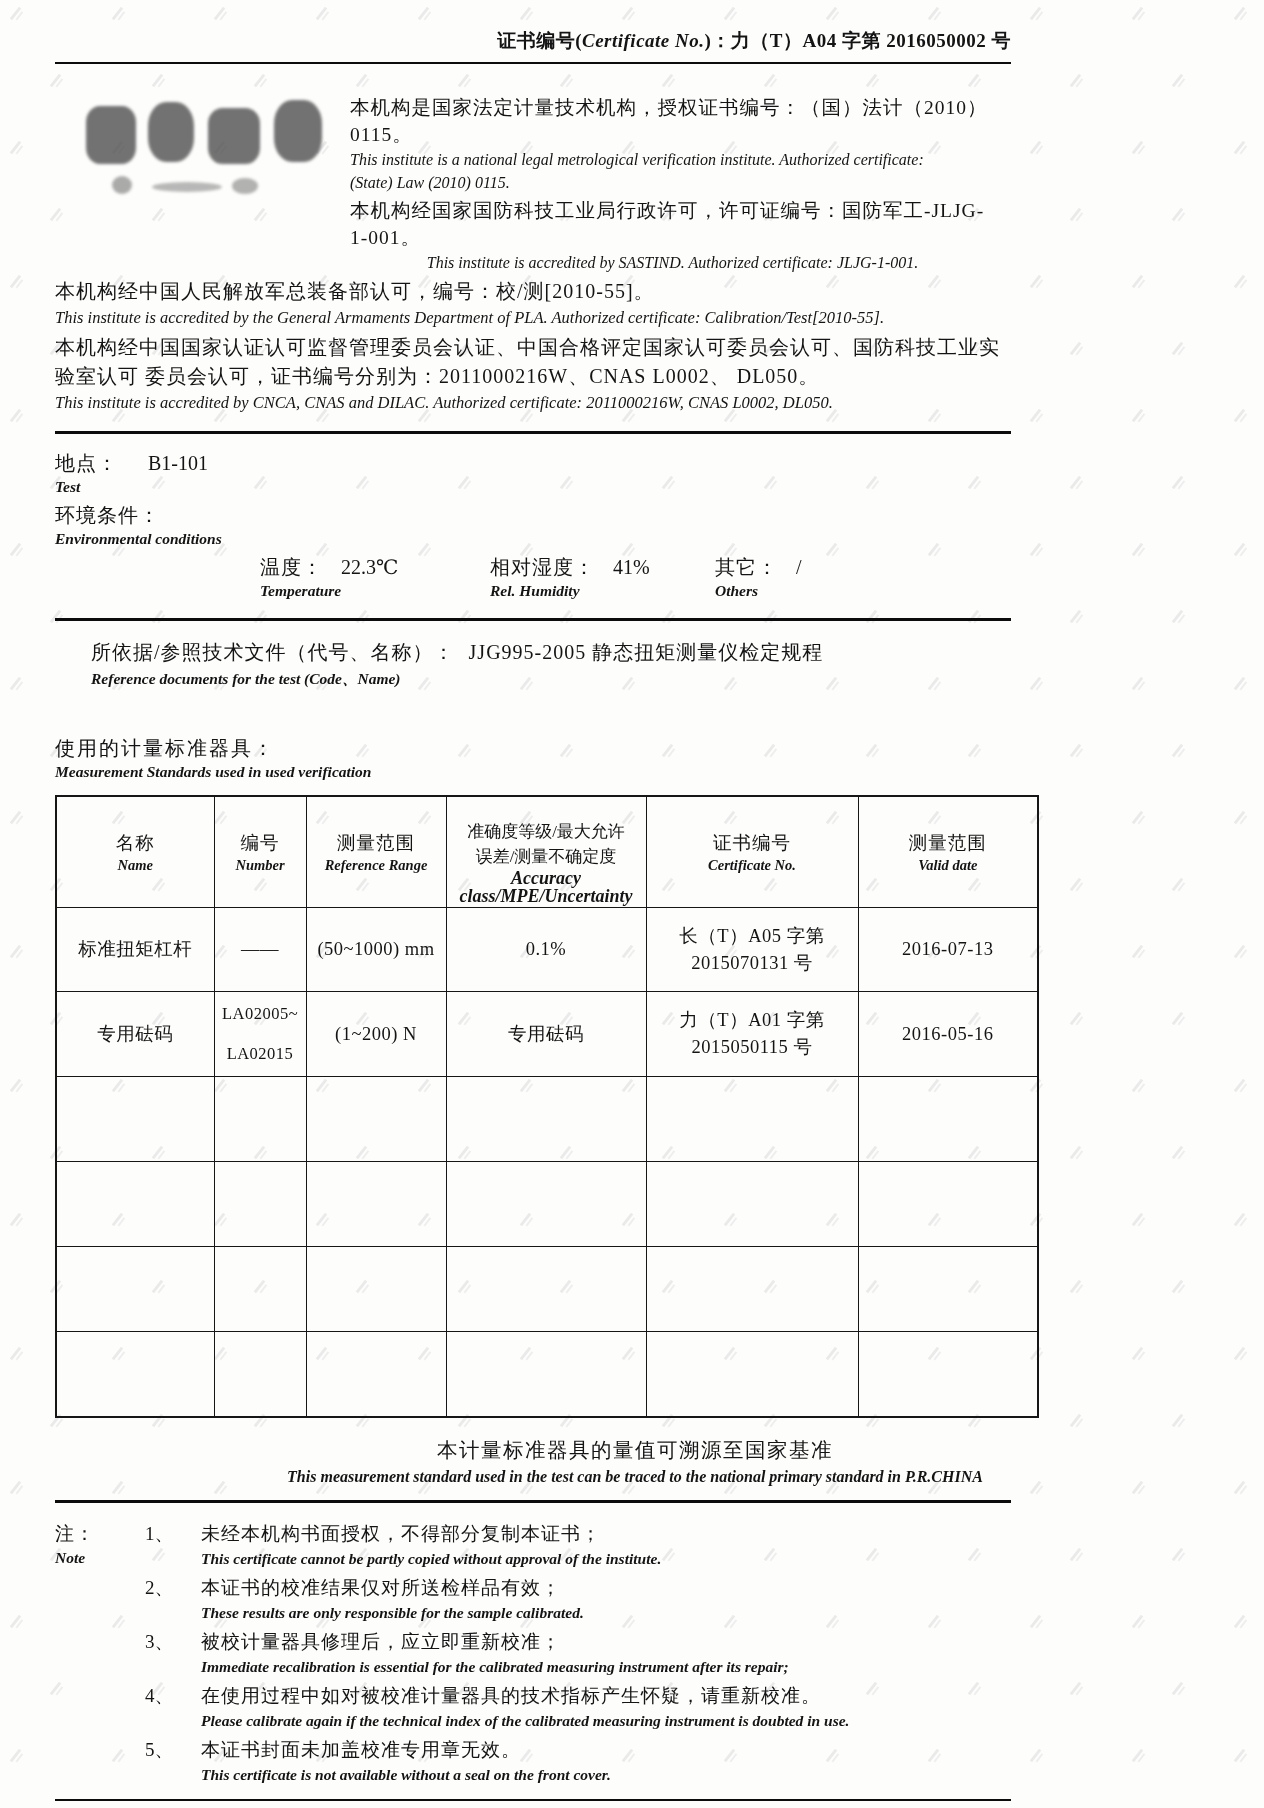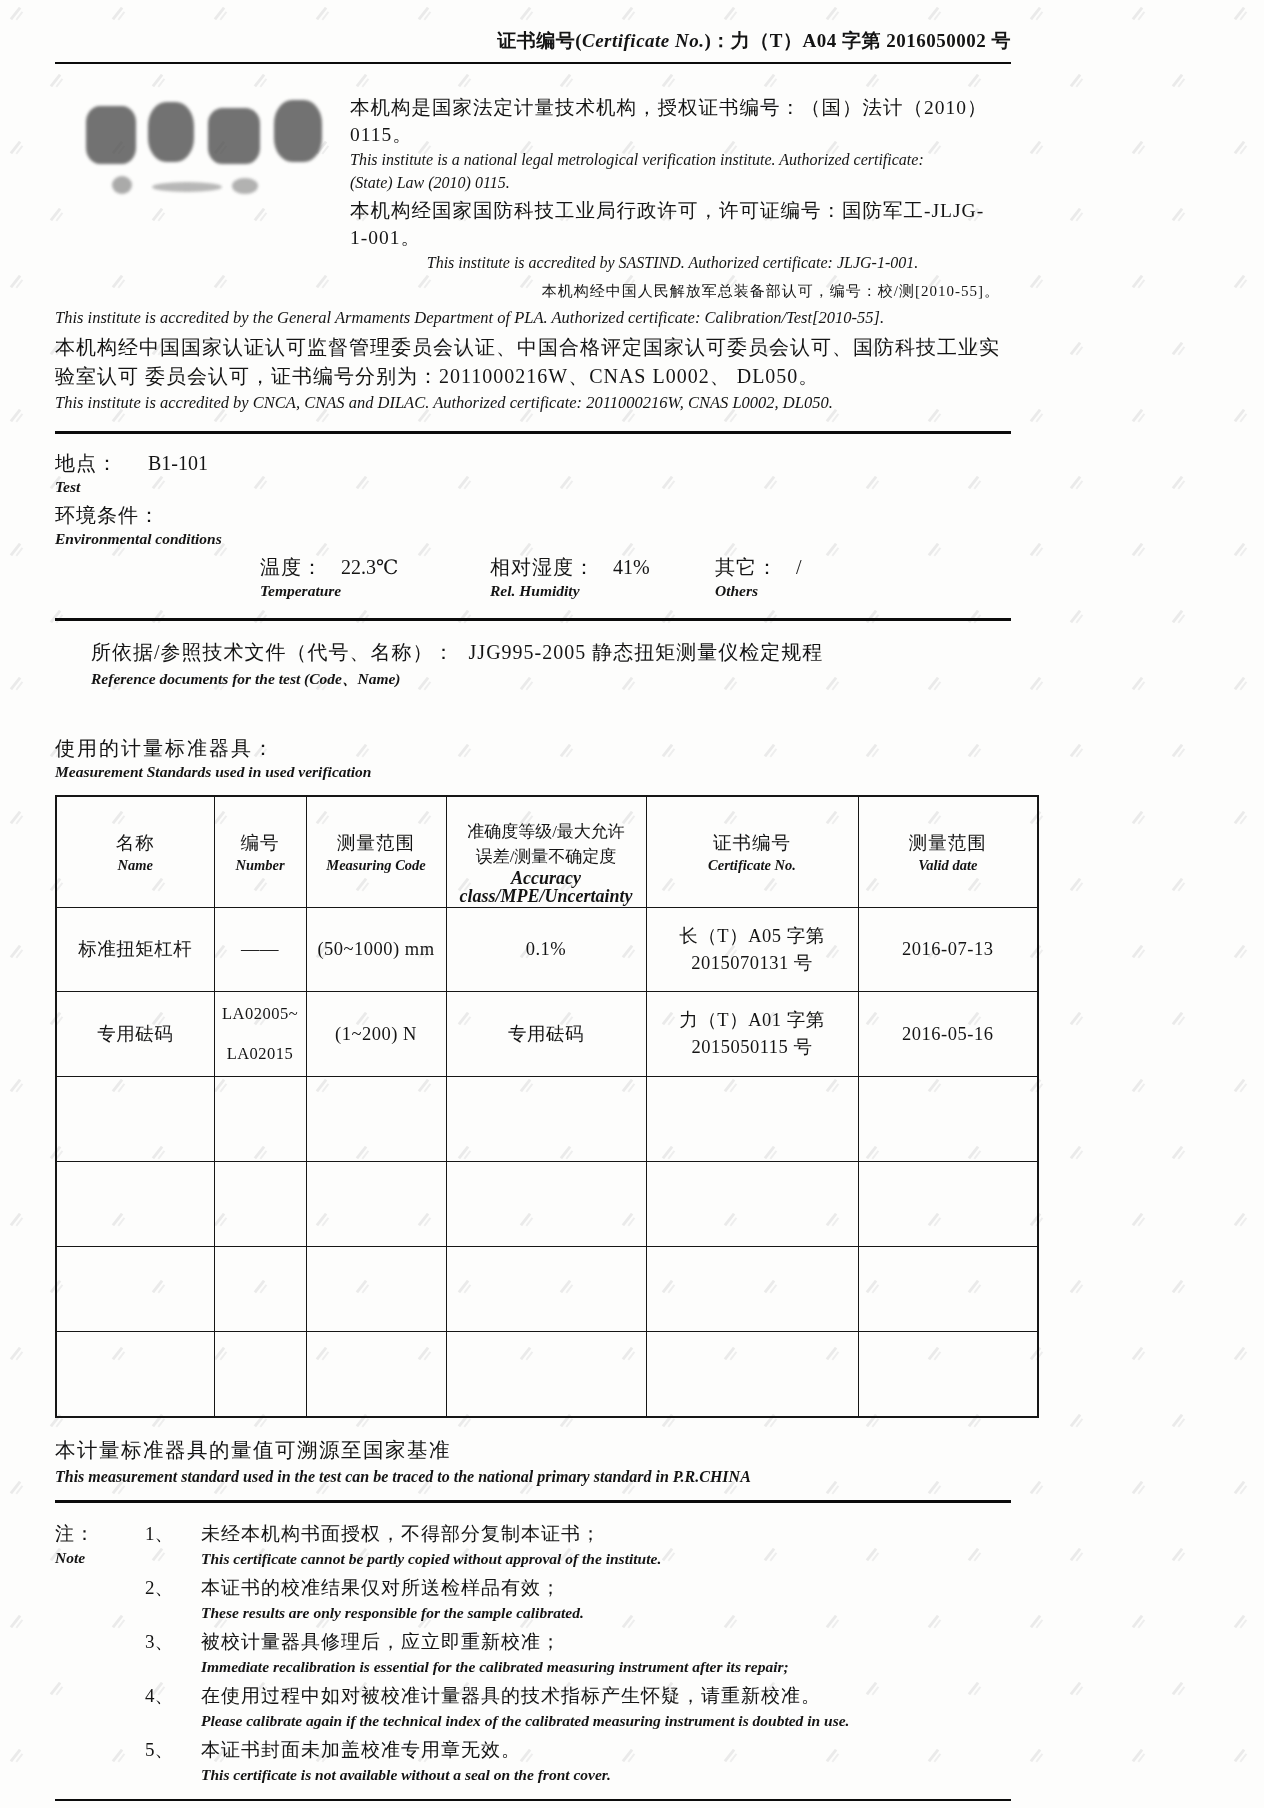--- a/index.html
+++ b/index.html
@@ -72,21 +72,21 @@
   table.std-table td{text-align:center;vertical-align:middle;padding:2px 4px;}
   .hrow td{height:72px;}
   .hrow .zh{font-size:18.5px;letter-spacing:1px;line-height:26px;}
   .hrow .en{font-size:14.5px;font-weight:bold;line-height:18px;}
   .hrow .small .zh{font-size:17px;line-height:25px;letter-spacing:0;margin-top:20px;}
   .hrow .small .en{font-size:18px;}
   .drow td{height:79px;font-size:18.5px;letter-spacing:.5px;line-height:27px;}
   .erow td{height:80px;}
 
   
-  .trace{margin-top:18px;}
+  .trace{margin-top:18px;text-align:center;}
   .trace .zh{font-size:20.5px;line-height:28px;letter-spacing:1.5px;}
   .trace .en{font-size:16px;line-height:26px;font-weight:bold;}
 
   
   .notes{margin-top:18px;display:flex;}
   .notes-label{width:90px;}
   .notes-label .zh{font-size:19px;line-height:26px;letter-spacing:1px;}
   .notes-label .en{font-size:15.5px;line-height:22px;font-weight:bold;}
   .note-item{display:flex;margin-bottom:5px;}
   .note-no{width:56px;font-size:19px;line-height:26px;}
@@ -463,21 +463,21 @@
       <div class="para">
         <div class="zh indent1">本机构是国家法定计量技术机构，授权证书编号：（国）法计（2010）0115。</div>
         <div class="en indent1e preline">This institute is a national legal metrological verification institute.    Authorized certificate:
 (State) Law (2010) 0115.</div>
       </div>
       <div class="para">
         <div class="zh indent1">本机构经国家国防科技工业局行政许可，许可证编号：国防军工-JLJG-1-001。</div>
         <div class="en indent1e" style="text-align:center;">This institute is accredited by SASTIND. Authorized certificate: JLJG-1-001.</div>
       </div>
       <div class="para">
-        <div class="zh fullw" style="font-size:15px;line-height:29px;text-align:right;">本机构经中国人民解放军总装备部认可，编号：校/测[2010-55]。</div>
+        <div class="zh fullw" style="font-size:20px;line-height:29px;">本机构经中国人民解放军总装备部认可，编号：校/测[2010-55]。</div>
         <div class="en fullw" style="font-size:16.5px;line-height:24px;">This institute is accredited by the General Armaments Department of PLA. Authorized certificate: Calibration/Test[2010-55].</div>
       </div>
       <div class="para">
         <div class="zh fullw" style="font-size:20px;line-height:29px;">本机构经中国国家认证认可监督管理委员会认证、中国合格评定国家认可委员会认可、国防科技工业实验室认可 委员会认可，证书编号分别为：2011000216W、CNAS L0002、 DL050。</div>
         <div class="en fullw" style="font-size:16.5px;line-height:24px;">This institute is accredited by CNCA, CNAS and DILAC. Authorized certificate: 2011000216W, CNAS L0002, DL050.</div>
       </div>
     </div>
 
     <hr class="rule thick" style="margin-top:16px;">
 
@@ -542,21 +542,21 @@
           <td>
             <div class="zh">名称</div>
             <div class="en">Name</div>
           </td>
           <td>
             <div class="zh">编号</div>
             <div class="en">Number</div>
           </td>
           <td>
             <div class="zh">测量范围</div>
-            <div class="en">Measuring Code</div>
+            <div class="en">Reference Range</div>
           </td>
           <td class="small">
             <div class="zh preline">准确度等级/最大允许
 误差/测量不确定度</div>
             <div class="en">Accuracy class/MPE/Uncertainty</div>
           </td>
           <td>
             <div class="zh">证书编号</div>
             <div class="en">Certificate No.</div>
           </td>

